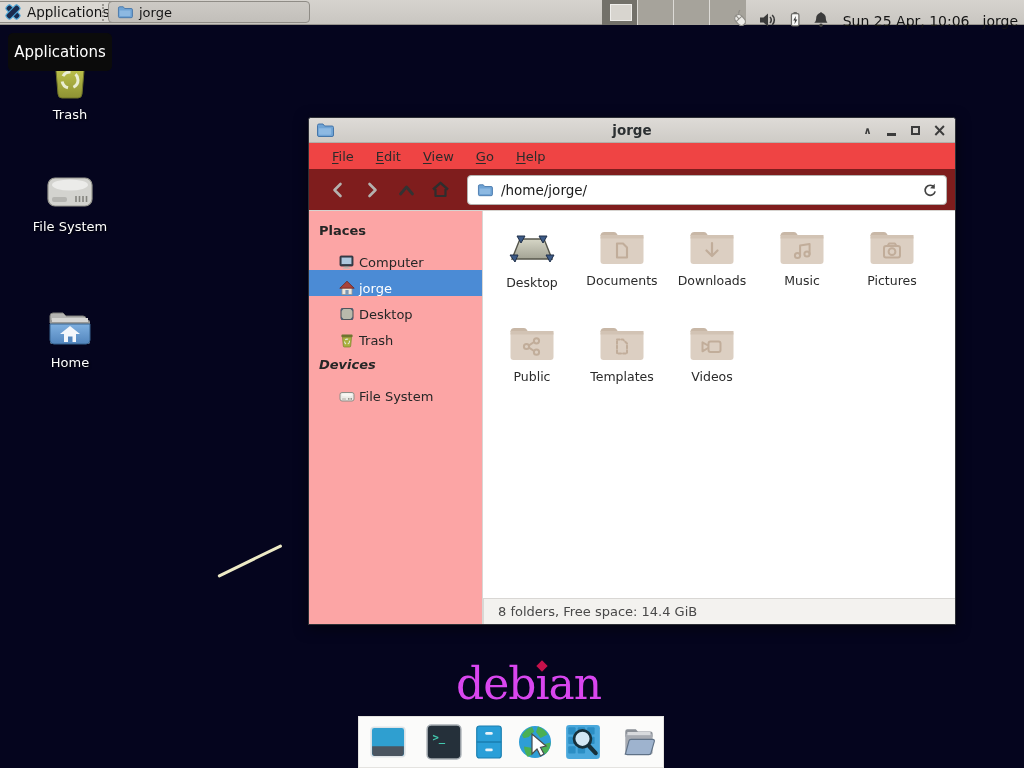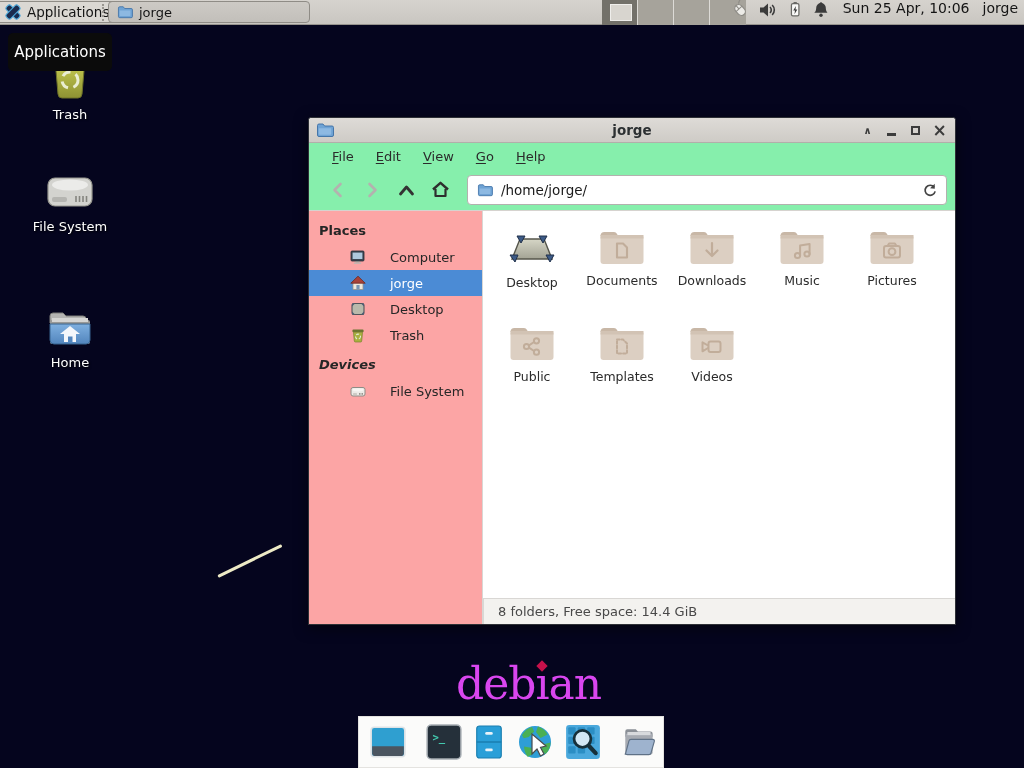--- a/index.html
+++ b/index.html
@@ -41,21 +41,21 @@
   .pager { position:absolute; left:602px; top:0; width:144px; height:25px; display:flex; }
   .pager .ws { width:36px; height:25px; background:#a6a39b; border-right:1px solid #dddbd7; position:relative; }
   .pager .ws:last-child { border-right:none; }
   .pager .ws.active { background:#73716a; }
   .pager .ws.active .mini-win {
     position:absolute; left:8px; top:4px; width:22px; height:17px;
     background:#d8d5cf; border:1px solid #efeeeb;
   }
   .tray-area {
     position:absolute; right:6px; top:0; height:29px;
-    display:flex; align-items:flex-start; gap:13px;
+    display:flex; align-items:flex-end; gap:13px;
   }
   .tray-icons { display:flex; align-items:center; gap:9px; }
   .clock, .panel-user { font-size:14px; color:#141414; white-space:nowrap; }
 
   
   .tooltip {
     position:absolute; left:8px; top:33px; width:104px; height:38px;
     background:#0b0b0b; border-radius:5px;
     display:flex; align-items:center; justify-content:center;
     color:#fff; font-size:15px; z-index:60;
@@ -114,45 +114,45 @@
   }
   .t-controls { position:absolute; right:8px; top:0; height:25px; display:flex; align-items:center; gap:9px; }
   .t-btn { width:15px; height:15px; display:flex; align-items:center; justify-content:center; color:#3c3c3c; }
   .t-shade { font-size:10px; font-weight:bold; }
   .t-min-glyph { width:9px; height:3px; background:#3c3c3c; margin-top:8px; }
   .t-max-glyph { width:9px; height:9px; border:2px solid #3c3c3c; }
   .t-close { font-size:17px; font-weight:bold; line-height:1; }
 
   .menubar {
     position:absolute; left:0; top:25px; right:0; height:26px;
-    background:#86efac; display:flex; align-items:center; padding-left:12px;
+    background:#ef4444; display:flex; align-items:center; padding-left:12px;
   }
   .menu-item { padding:3px 11px; font-size:13px; color:#2b2b2b; }
   .mn { text-decoration:underline; text-underline-offset:2px; }
 
   .toolbar {
     position:absolute; left:0; top:51px; right:0; height:42px;
-    background:#86efac; border-bottom:1px solid #d6d3cf;
+    background:#7f1d1d; border-bottom:1px solid #d6d3cf;
     display:flex; align-items:center; padding:0 8px 0 12px;
   }
   .nav-btn { width:34px; height:30px; display:flex; align-items:center; justify-content:center; border-radius:3px; }
   .path-entry {
     flex:1; height:30px; margin-left:10px;
     background:#ffffff; border:1px solid #b3b1ae; border-radius:4px;
     display:flex; align-items:center; padding:0 9px;
   }
   .path-text { margin-left:8px; font-size:13.5px; color:#1a1a1a; flex:1; }
 
   .fm-body { position:absolute; left:0; top:93px; right:0; bottom:0; background:#fff; }
   .sidebar {
     position:absolute; left:0; top:0; bottom:0; width:174px;
     background:#fca5a5; border-right:1px solid #d9d7d4; padding-top:7px;
   }
   .side-header { padding:5px 0 6px 10px; font-size:13px; font-weight:bold; color:#262626; }
-  .side-row { height:26px; display:flex; align-items:center; gap:24px; padding-left:41px; font-size:13px; color:#262626; }
+  .side-row { height:26px; display:flex; align-items:flex-end; gap:4px; padding-left:30px; font-size:13px; color:#262626; }
   .side-row.selected { background:#4b8bd5; color:#ffffff; }
   .devices-gap { margin-top:4px;font-style:italic; }
 
   .main-area { position:absolute; left:175px; right:0; top:0; bottom:26px; background:#fff; overflow:hidden; }
   .file-grid {
     position:absolute; left:3px; top:10px;
     display:grid; grid-template-columns:repeat(5,90px); grid-auto-rows:96px;
   }
   .file-cell { display:flex; flex-direction:column; align-items:center; }
   .file-cell .f-icon { margin-top:6px; }

